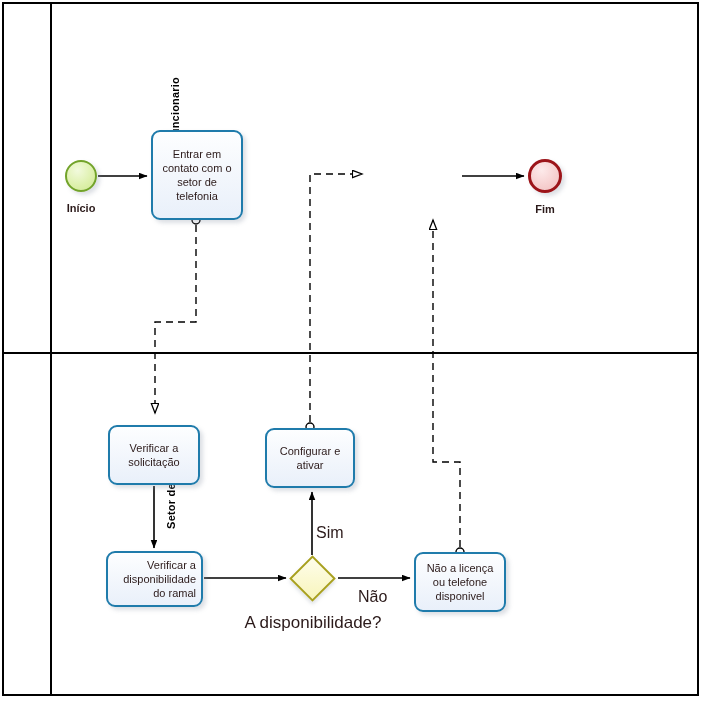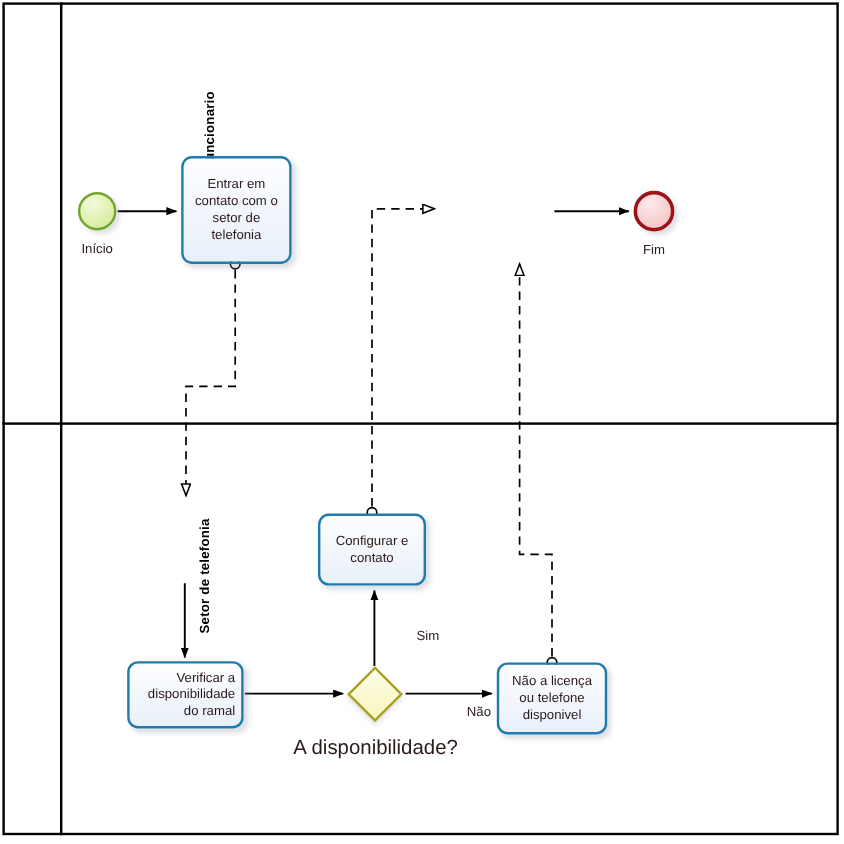--- a/index.html
+++ b/index.html
@@ -102,20 +102,21 @@
     border: 3px solid #9c1419;
     background: radial-gradient(circle at 38% 30%, #fdeaea 0%, #f6cfcf 60%, #f0bfbf 100%);
     box-shadow: 3px 3px 4px rgba(140,150,165,0.30);
   }
   .event-label {
     position: absolute;
     text-align: center;
     font-size: 11px;
     color: #2b1a1a;
     white-space: nowrap;
+    font-weight: bold;
   }
 
   
   .gateway {
     position: absolute;
     box-sizing: border-box;
     border: 2px solid #a8a01e;
     background: linear-gradient(135deg, #fefdea 0%, #f8f5bc 100%);
     transform: rotate(45deg);
     box-shadow: 2px 2px 4px rgba(140,150,165,0.28);
@@ -124,24 +125,23 @@
     position: absolute;
     text-align: center;
     font-size: 17px;
     color: #2b1a1a;
     white-space: nowrap;
   }
 
   
   .flow-label {
     position: absolute;
-    font-size: 11px;
-    color: #2b1a1a;
-    white-space: nowrap;
-    margin-left: 31px;
+    font-size: 16px;
+    color: #2b1a1a;
+    white-space: nowrap;
   }
 
   
   #connectors {
     position: absolute;
     left: 0;
     top: 0;
     width: 703px;
     height: 703px;
     pointer-events: none;
@@ -213,24 +213,25 @@
 
   <div class="event event-start" style="left:65px; top:160px; width:32px; height:32px;"></div>
   <div class="event-label" style="left:41px; top:202px; width:80px;">Início</div>
 
   <div class="event event-end" style="left:528px; top:159px; width:34px; height:34px;"></div>
   <div class="event-label" style="left:505px; top:203px; width:80px;">Fim</div>
 
   <div class="task" style="left:151px; top:130px; width:92px; height:90px;">Entrar em contato com o setor de telefonia</div>
 
 
+  <div class="task" style="left:108px; top:425px; width:92px; height:60px;">Verificar a solicitação</div>
 
   <div class="task" style="left:106px; top:551px; width:97px; height:56px;text-align:right;">Verificar a disponibilidade do ramal</div>
 
-  <div class="task" style="left:265px; top:428px; width:90px; height:60px;">Configurar e contato</div>
+  <div class="task" style="left:265px; top:428px; width:90px; height:60px;">Configurar e ativar</div>
 
   <div class="task" style="left:414px; top:552px; width:92px; height:60px;">Não a licença ou telefone disponivel</div>
 
   <div class="gateway" style="left:296px; top:562px; width:33px; height:33px;"></div>
   <div class="gateway-label" style="left:242px; top:613px; width:142px;">A disponibilidade?</div>
 
   <div class="flow-label" style="left:316px; top:524px;">Sim</div>
   <div class="flow-label" style="left:358px; top:588px;">Não</div>
 
 </div>

